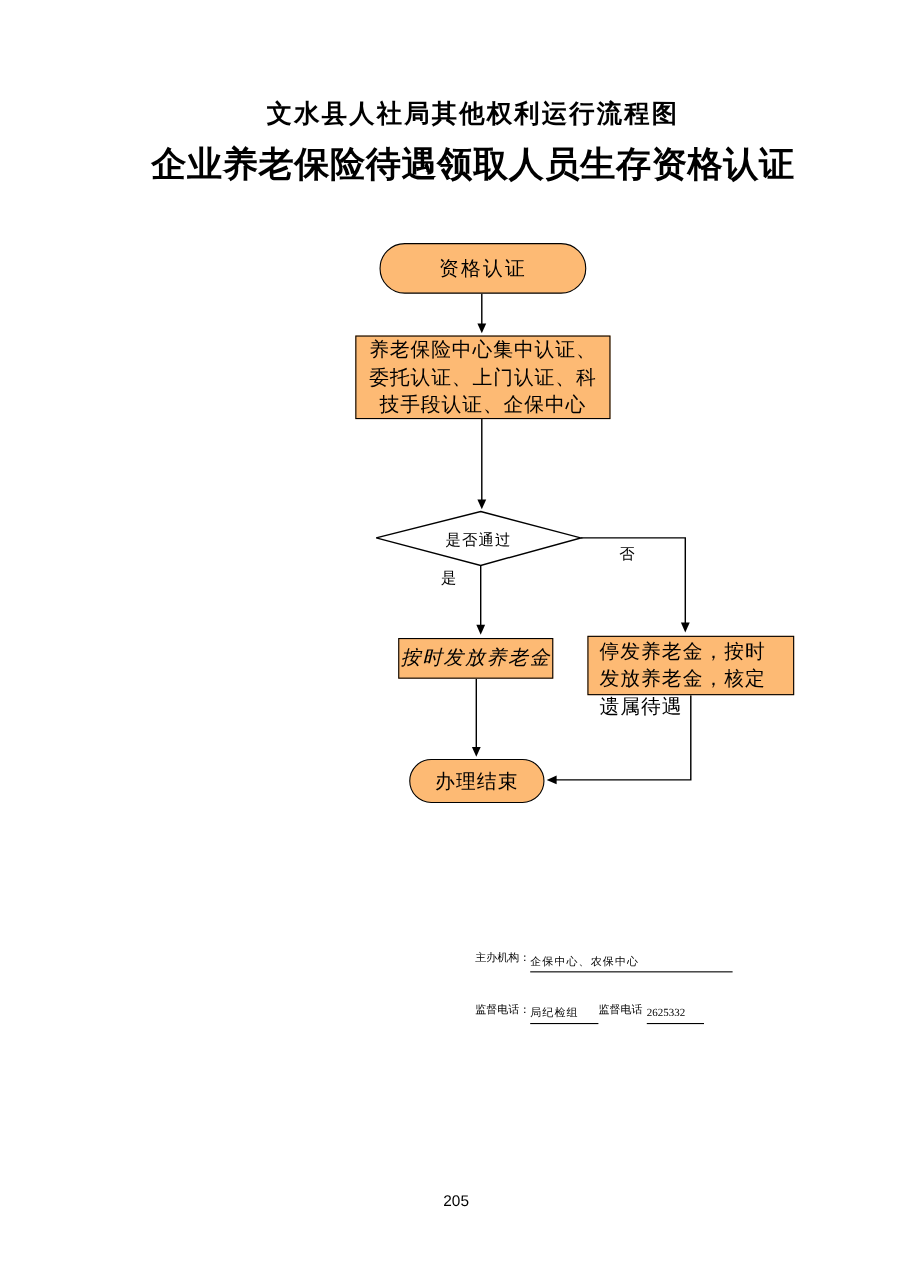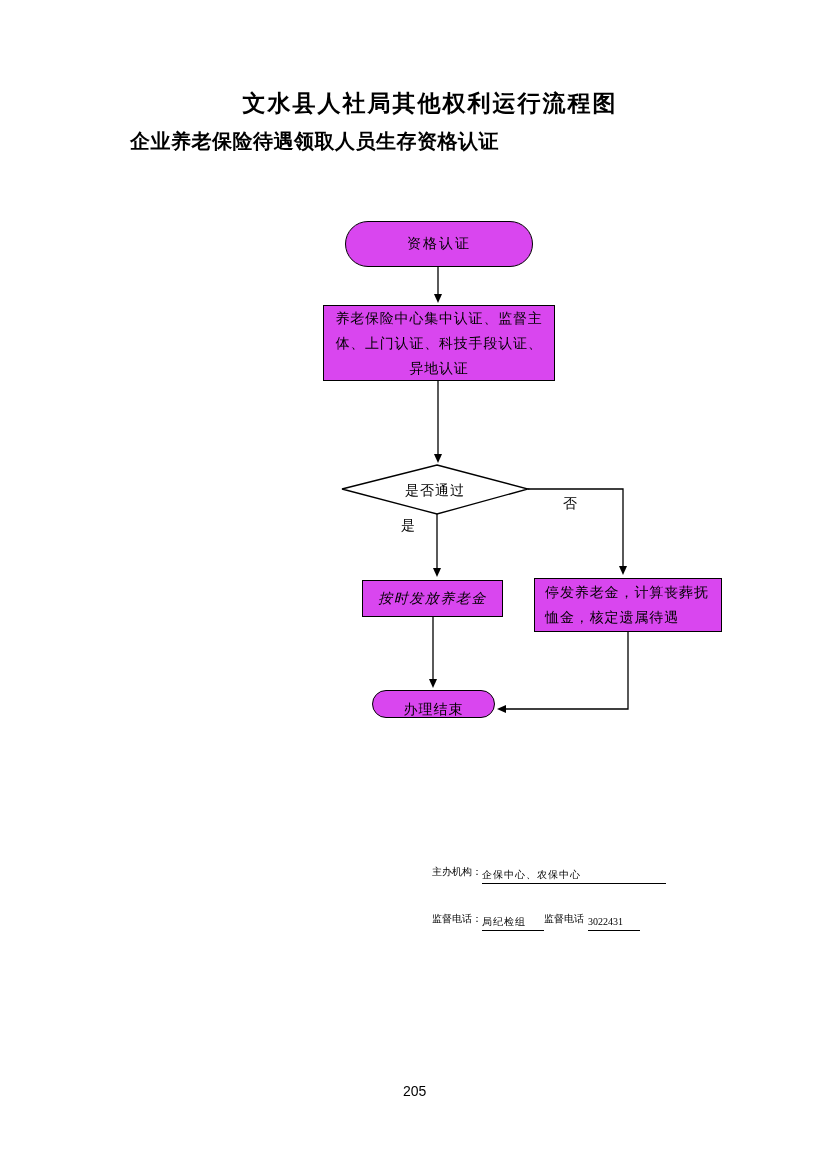--- a/index.html
+++ b/index.html
@@ -7,48 +7,48 @@
     position:relative;width:827px;height:1169px;background:#fff;
     font-family:"Liberation Serif","DejaVu Serif",serif;color:#000;overflow:hidden;
   }
   
   .title1{
     position:absolute;left:130px;top:88px;width:600px;text-align:center;
     font-family:Liberation Serif, serif;font-weight:bold;
     font-size:23px;letter-spacing:2px;white-space:nowrap;
   }
   .title2{
-    position:absolute;left:130px;top:128px;width:600px;text-align:left;
+    position:absolute;left:130px;top:128px;width:600px;text-align:center;
     font-family:"Liberation Sans","DejaVu Sans",sans-serif;font-weight:bold;
-    font-size:20px;letter-spacing:0.5px;white-space:nowrap;
+    font-size:32px;letter-spacing:0.5px;white-space:nowrap;
   }
   
   .node{
-    position:absolute;border:1px solid #000;background:#d946ef;box-sizing:border-box;
-    font-size:14px;color:#000;
+    position:absolute;border:1px solid #000;background:#fdba74;box-sizing:border-box;
+    font-size:18px;color:#000;
   }
   .start{
     left:345px;top:221px;width:188px;height:46px;border-radius:23px;
     line-height:44px;text-align:center;letter-spacing:2px;
   }
   .process{
     left:323px;top:305px;width:232px;height:76px;padding:0 9px;
     display:flex;align-items:center;justify-content:center;
     text-align:center;line-height:25px;letter-spacing:0.8px;
   }
   .pay{
     left:362px;top:580px;width:141px;height:37px;
     line-height:35px;text-align:center;letter-spacing:1.5px;font-style:italic;
   }
   .stop{
     left:534px;top:578px;width:188px;height:54px;padding:1px 10px 0;
     line-height:25px;letter-spacing:0.9px;text-align:left;
   }
   .end{
-    left:372px;top:690px;width:123px;height:28px;border-radius:20px;
+    left:372px;top:690px;width:123px;height:40px;border-radius:20px;
     line-height:38px;text-align:center;letter-spacing:1px;
   }
   .decision-text{
     position:absolute;left:342px;top:482px;width:186px;text-align:center;
     font-size:14px;letter-spacing:1px;
   }
   .branch-label{position:absolute;font-size:14px;}
   .yes{left:401px;top:517px;}
   .no{left:563px;top:495px;}
   .connectors{position:absolute;left:0;top:0;pointer-events:none;}
@@ -98,32 +98,32 @@
     <polygon class="arrow" points="619,566 627,566 623,575"></polygon>
 
     <path d="M433 617 L433 680"></path>
     <polygon class="arrow" points="429,679 437,679 433,688"></polygon>
 
     <path d="M628 632 L628 709 L505 709"></path>
     <polygon class="arrow" points="506,705 506,713 497,709"></polygon>
   </svg>
 
   <div class="node start">资格认证</div>
-  <div class="node process">养老保险中心集中认证、监督主体、上门认证、科技手段认证、异地认证</div>
+  <div class="node process">养老保险中心集中认证、委托认证、上门认证、科技手段认证、企保中心</div>
   <div class="decision-text">是否通过</div>
   <div class="branch-label yes">是</div>
   <div class="branch-label no">否</div>
   <div class="node pay">按时发放养老金</div>
-  <div class="node stop">停发养老金，计算丧葬抚恤金，核定遗属待遇</div>
+  <div class="node stop">停发养老金，按时发放养老金，核定遗属待遇</div>
   <div class="node end">办理结束</div>
 
   <div class="footer">
     <div>
       <span>主办机构：</span><span class="uline u-org">企保中心、农保中心</span>
     </div>
     <div>
-      <span>监督电话：</span><span class="uline u-sup">局纪检组</span><span class="phone-label">监督电话</span><span class="uline u-phone">3022431</span>
+      <span>监督电话：</span><span class="uline u-sup">局纪检组</span><span class="phone-label">监督电话</span><span class="uline u-phone">2625332</span>
     </div>
   </div>
 
   <div class="pageno">205</div>
 
 </div>
 
 </body></html>

